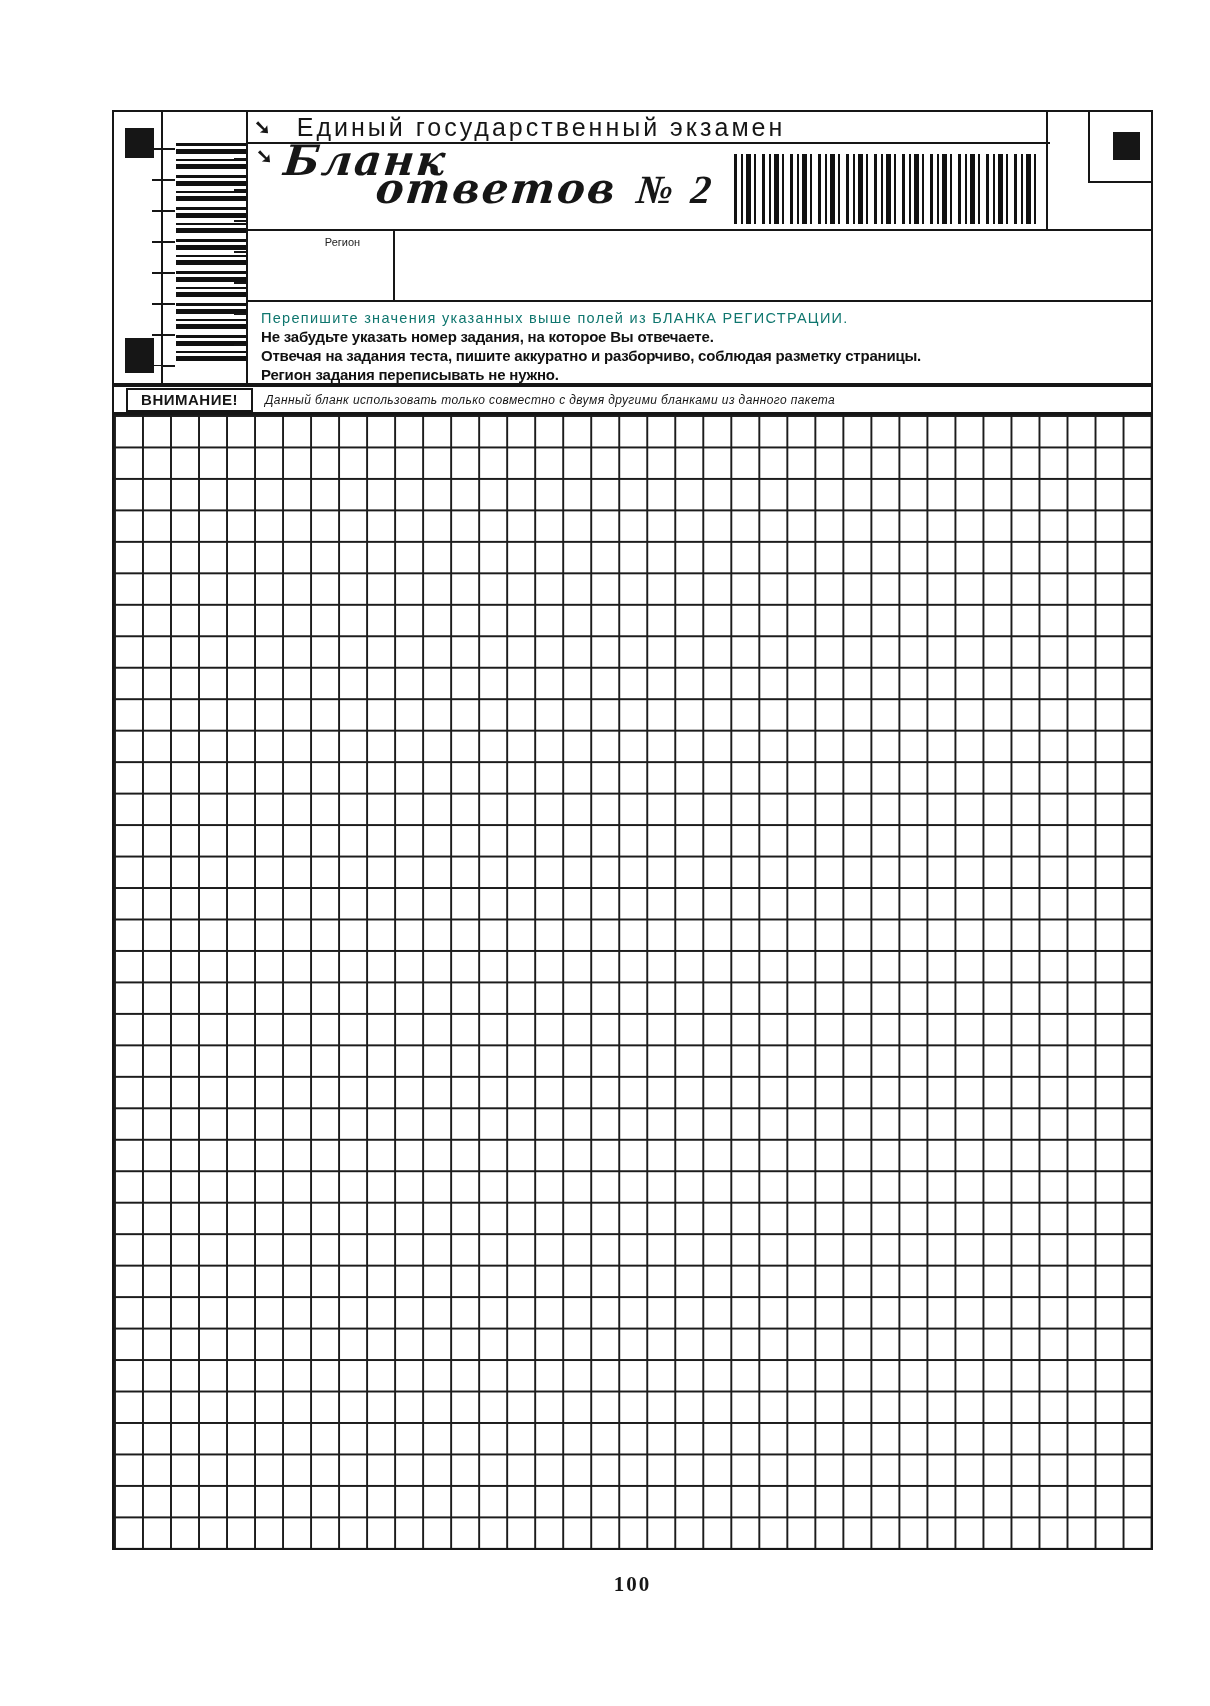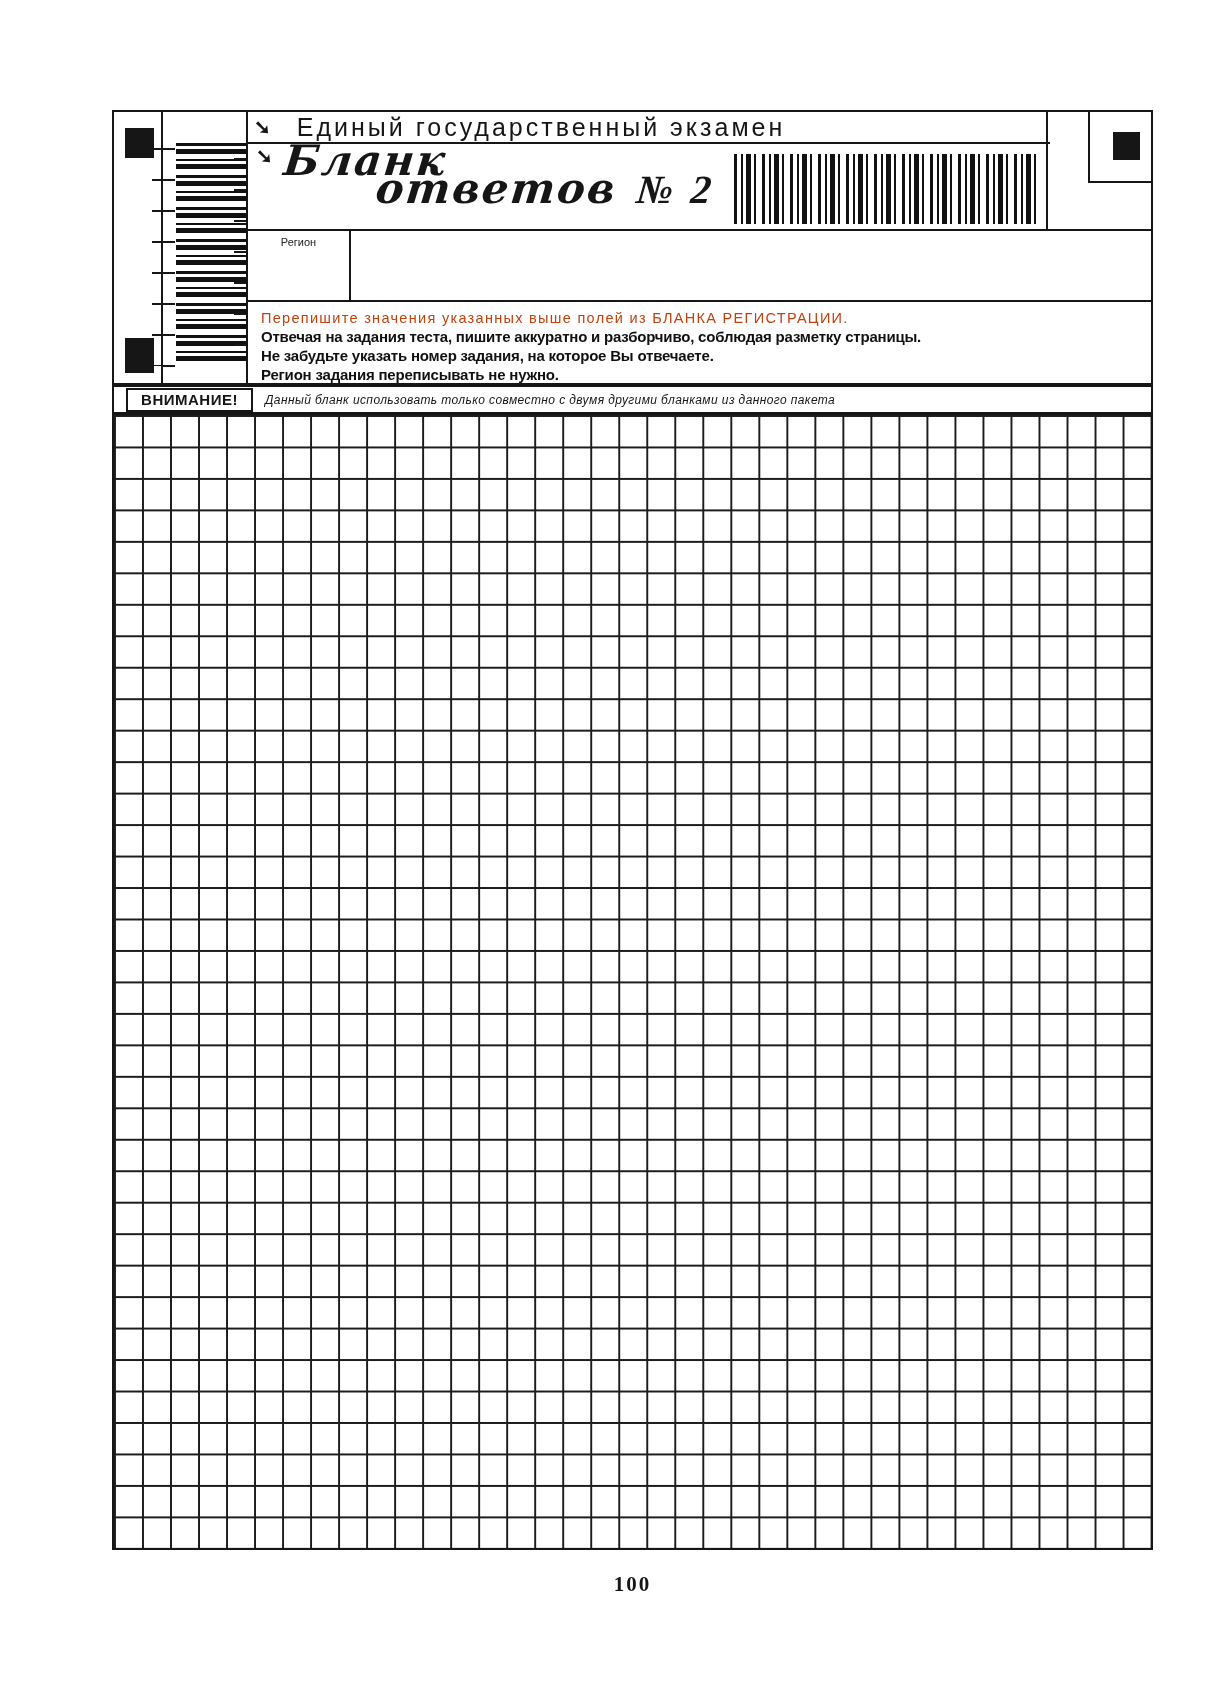--- a/index.html
+++ b/index.html
@@ -52,34 +52,34 @@
                 #111 0 3px, #fff 3px 7px, #111 7px 9px, #fff 9px 12px,
                 #111 12px 17px, #fff 17px 20px, #111 20px 22px, #fff 22px 28px); }
 
   .vline-head { position:absolute; left:798px; top:0; width:2px; height:117px; background:var(--ink); }
   .corner-box { position:absolute; right:0; top:0; width:63px; height:71px;
                 border-left:2px solid var(--ink); border-bottom:2px solid var(--ink); }
   .sq-corner { left:23px; top:20px; width:27px; height:28px; }
 
   .fields-row { position:absolute; top:117px; left:0; right:0; height:73px;
                 border-top:2px solid var(--ink); border-bottom:2px solid var(--ink); display:flex; }
-  .fcell { position:relative; height:100%; }
+  .fcell { position:relative; height:100%;margin-left:44px; }
   .fcell.region { width:103px; border-right:2px solid var(--ink); }
   .fcell.mid    { flex:1; border-right:2px solid var(--ink); }
   .fcell.reserve{ width:174px; }
   .flabel { position:absolute; top:5px; font-size:11px; color:#222; text-align:center;
             transform:translateX(-50%); white-space:nowrap; }
   .flabel.two-line { white-space:pre-line; line-height:12px; }
   .lab-region  { left:50%; }
   .lab-code    { left:57px; }
   .lab-name    { left:302px; }
   .lab-variant { left:564px; }
 
   .instructions { position:absolute; top:192px; left:0; right:0; bottom:0; padding:5px 0 0 13px; }
-  .instr-line1 { font-size:14.5px; letter-spacing:1.3px; line-height:18px; color:#c2410c; }
+  .instr-line1 { font-size:14.5px; letter-spacing:1.3px; line-height:18px; color:#0f766e; }
   .instr-line  { font-size:15px; font-weight:bold; letter-spacing:-0.2px; line-height:19px; color:#111; }
 
   
   .warning-row { height:29px; border-top:4px solid var(--ink); display:flex; align-items:center; }
   .warning-label { margin-left:12px; width:127px; border:2px solid var(--ink); font-weight:bold;
                    font-size:15px; text-align:center; padding:1px 0 2px 0; letter-spacing:0.5px; }
   .warning-text { margin-left:12px; font-weight:normal; font-style:italic; font-size:12px;
                   letter-spacing:0.4px; white-space:nowrap; }
 
   
@@ -134,22 +134,22 @@
 
         <div class="fields-row">
           <div class="fcell region">
             <span class="flabel lab-region">Регион</span>
           </div>
           <div class="fcell reserve"></div>
         </div>
 
         <div class="instructions">
           <div class="instr-line1">Перепишите значения указанных выше полей из БЛАНКА РЕГИСТРАЦИИ.</div>
+          <div class="instr-line">Не забудьте указать номер задания, на которое Вы отвечаете.</div>
           <div class="instr-line">Отвечая на задания теста, пишите аккуратно и разборчиво, соблюдая разметку страницы.</div>
-          <div class="instr-line">Не забудьте указать номер задания, на которое Вы отвечаете.</div>
           <div class="instr-line">Регион задания переписывать не нужно.</div>
         </div>
 
       </div>
     </div>
 
     <div class="warning-row">
       <div class="warning-label">ВНИМАНИЕ!</div>
       <div class="warning-text">Данный бланк использовать только совместно с двумя другими бланками из данного пакета</div>
     </div>

